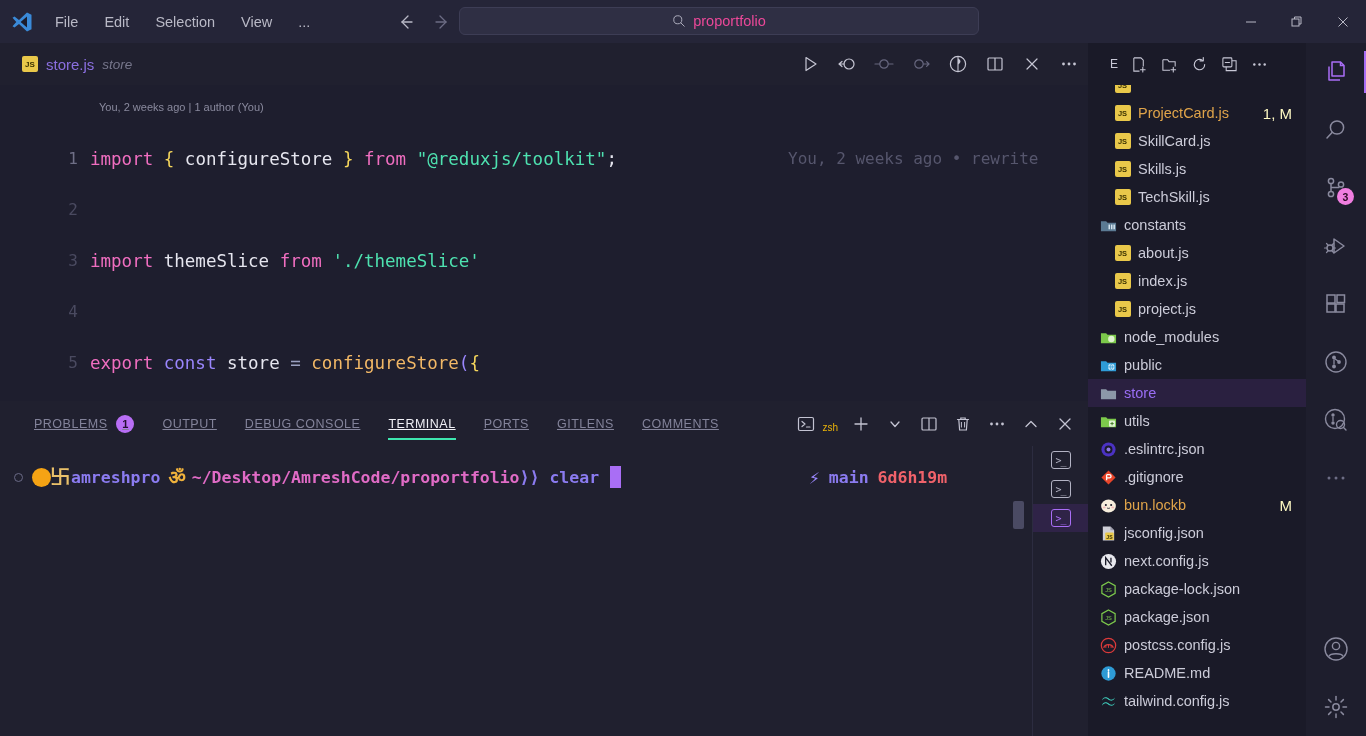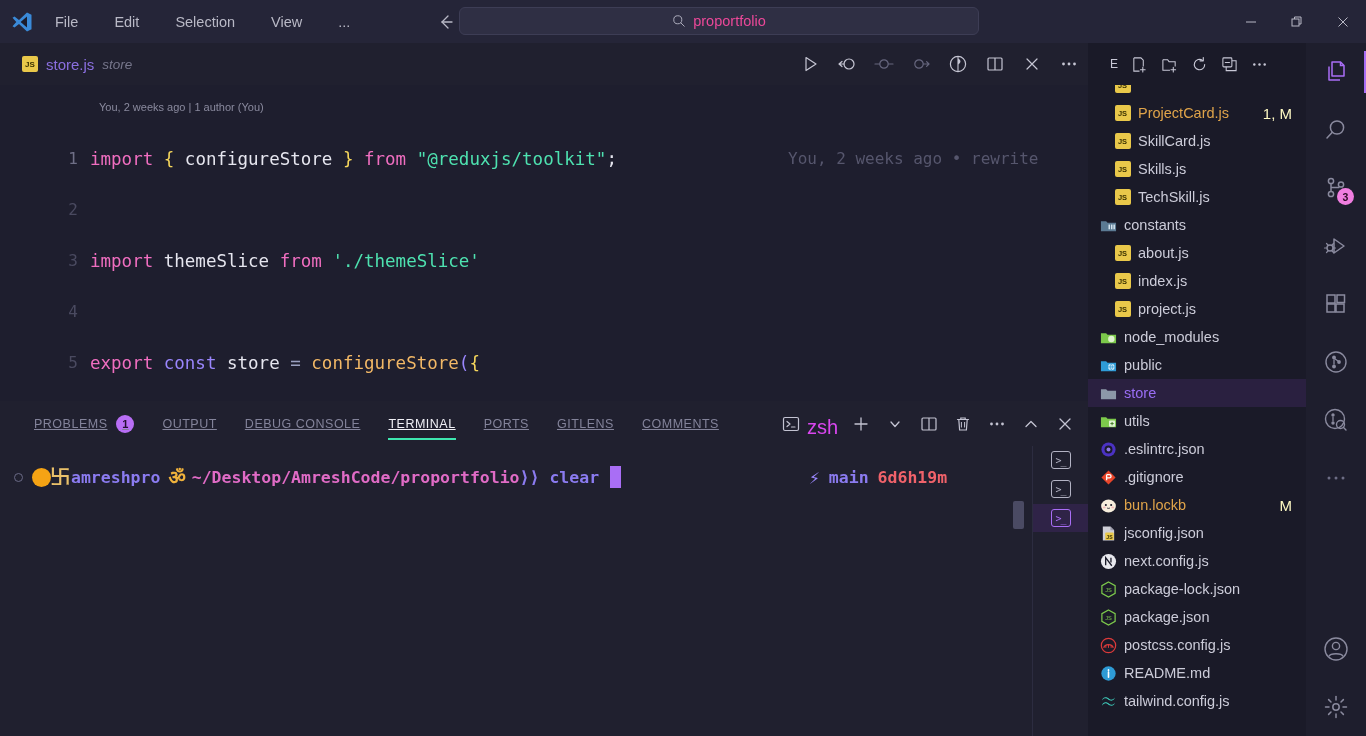--- a/index.html
+++ b/index.html
@@ -11,21 +11,21 @@
   }
   #app { position: relative; width: 1366px; height: 736px; background: #1a1a28; }
 
   
   .titlebar {
     position: absolute; top: 0; left: 0; width: 1366px; height: 43px;
     background: #252538;
     display: flex; align-items: center;
   }
   .vscode-logo { width: 44px; height: 43px; display: flex; align-items: center; justify-content: center; }
-  .menu { display: flex; align-items: center; gap: 14px; }
+  .menu { display: flex; align-items: center; gap: 4px; }
   .menu-item {
     color: #b9b9c6; font-size: 14.5px; padding: 4px 11px; border-radius: 4px;
     white-space: nowrap; cursor: default;
   }
   .navarrows { display: flex; align-items: center; gap: 14px; margin-left: 74px; }
   .navarrow { width: 22px; height: 22px; display: flex; align-items: center; justify-content: center; }
   .searchbox {
     position: absolute; left: 459px; top: 7px; width: 520px; height: 28px;
     background: #2f2f44; border: 1px solid #3d3d55; border-radius: 6px;
     display: flex; align-items: center; justify-content: center; gap: 7px;
@@ -105,21 +105,21 @@
   .badge-round {
     background: #b86ef5; color: #241033; font-size: 11px; font-weight: bold;
     min-width: 18px; height: 18px; border-radius: 9px;
     display: flex; align-items: center; justify-content: center; padding: 0 5px;
   }
   .panel-actions {
     position: absolute; right: 12px; top: 0; height: 45px;
     display: flex; align-items: center; gap: 12px;
   }
   .shell-chip { display: flex; align-items: center; gap: 7px; }
-  .shell-chip .lbl { color: #d946ef; font-size: 20px; margin-top: 7px; }
+  .shell-chip .lbl { color: #eab308; font-size: 10px; margin-top: 7px; }
 
   .terminal {
     position: absolute; top: 45px; left: 0; width: 1032px; height: 290px;
     background: #20202f; padding: 18px 0 0 14px;
   }
   .tline {
     position: relative; font-family: "DejaVu Sans Mono", monospace;
     font-size: 16.5px; font-weight: bold; white-space: nowrap;
     display: flex; align-items: center; gap: 0;
   }

